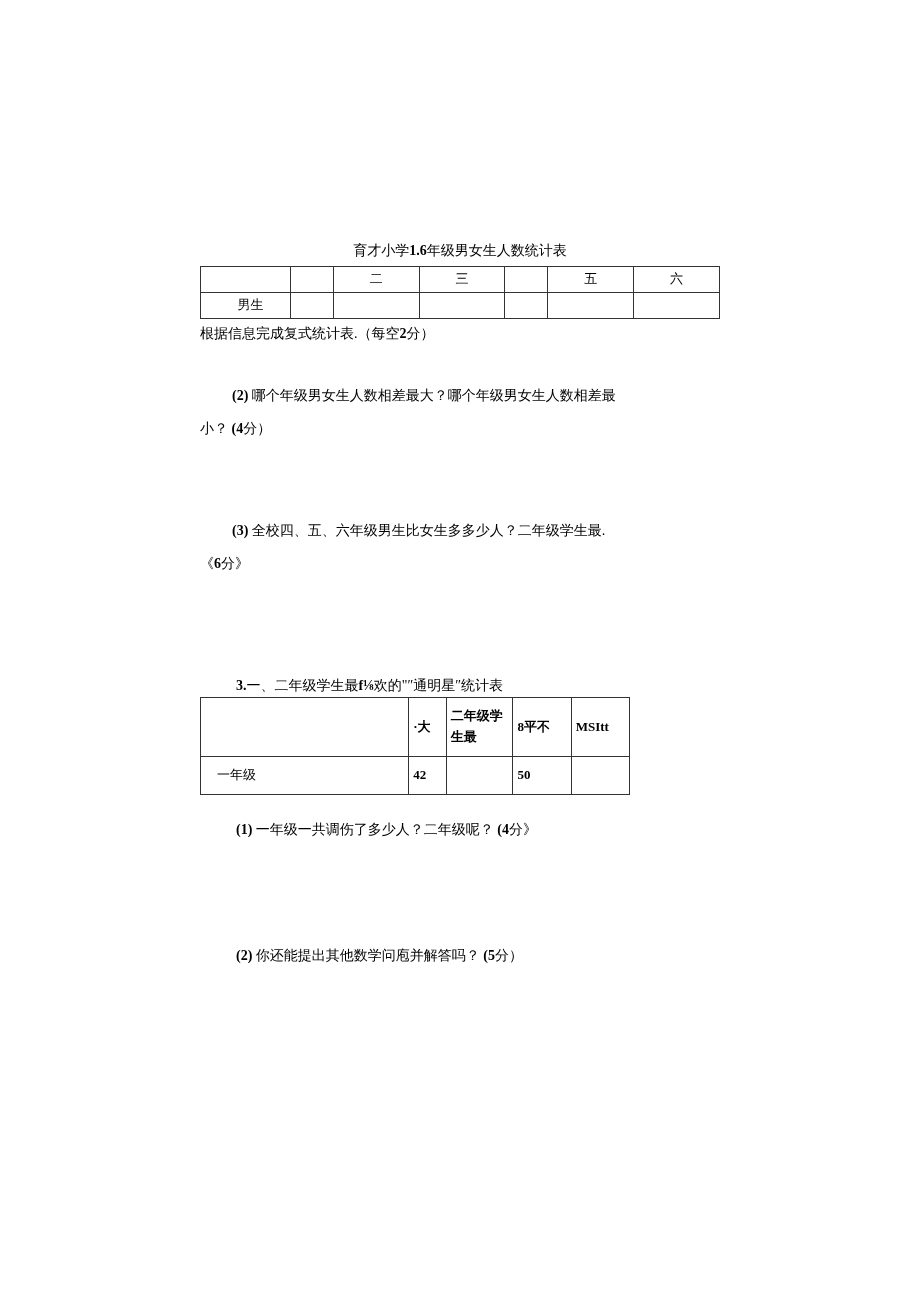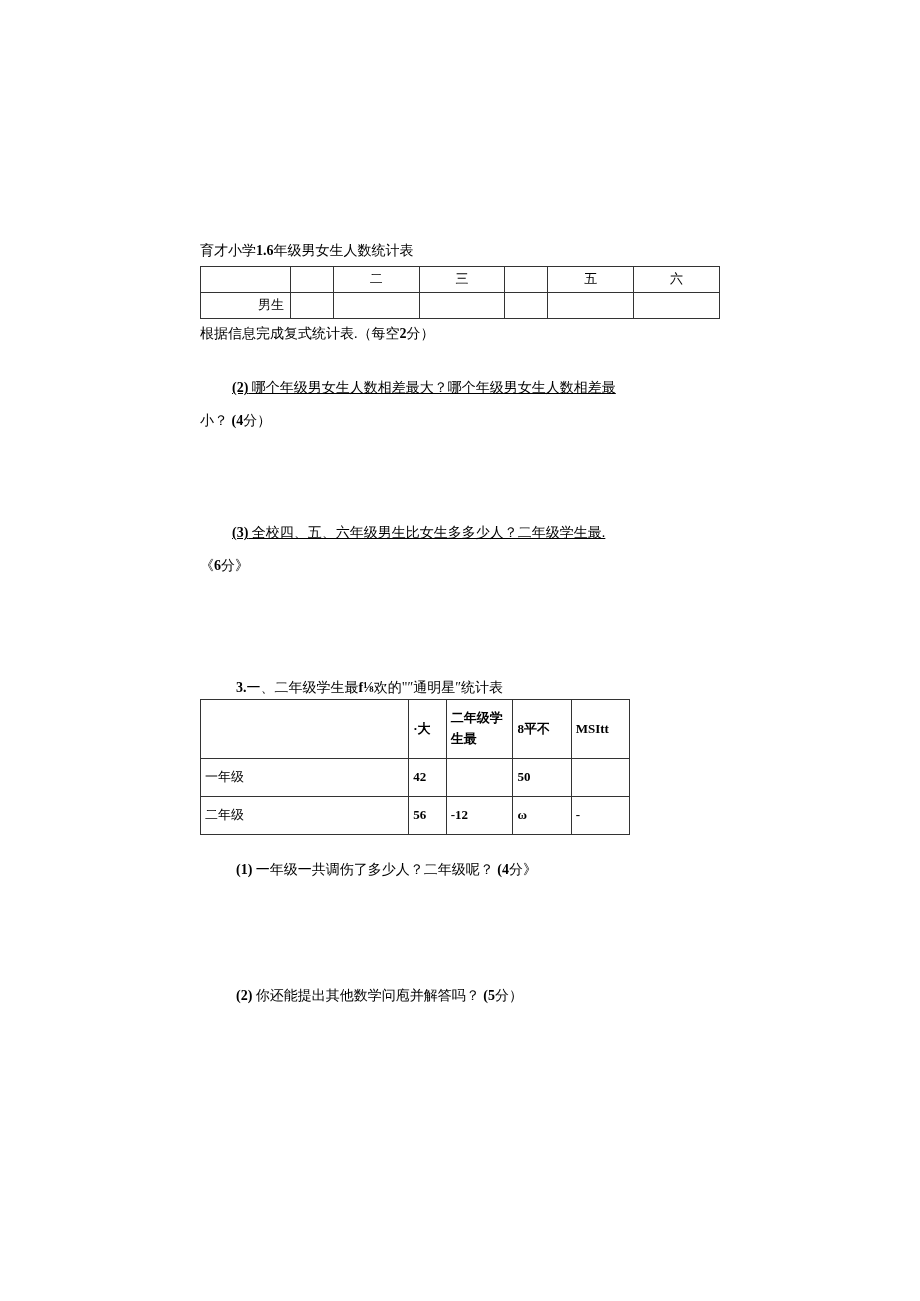--- a/index.html
+++ b/index.html
@@ -11,20 +11,21 @@
       font-family: "SimSun", "宋体", serif;
       font-size: 14px;
       color: #000;
       background: #fff;
       width: 920px;
       padding: 240px 200px 100px 200px;
       line-height: 1.6;
     }
     .title-line {
       margin-bottom: 4px;
+      text-align: center;
     }
     .bold {
       font-weight: bold;
     }
     table {
       border-collapse: collapse;
       width: 100%;
       margin-bottom: 4px;
     }
     th, td {
@@ -32,33 +33,32 @@
       padding: 2px 6px;
       text-align: left;
       font-weight: normal;
       font-size: 13px;
     }
     .table1 th, .table1 td {
       text-align: center;
       height: 22px;
     }
     .table1 td.first-col {
-      text-align: right;
+      text-align: center;
       padding-left: 16px;
       margin-left: 32px;
     }
     .instruction {
-      margin-bottom: 32px;
+      margin-bottom: 40px;
     }
     .question {
-      margin-top: 10px;
+      margin-top: 0;
       margin-bottom: 10px;
       padding-left: 36px;
       text-indent: -4px;
-      text-decoration: underline;
     }
     .question-cont {
       padding-left: 0;
     }
     .gap-med {
       height: 80px;
     }
     .gap-large {
       height: 100px;
     }
@@ -76,21 +76,21 @@
       font-size: 13px;
       vertical-align: middle;
     }
     .table2 .hdr {
       font-weight: bold;
     }
     .table2 .num {
       font-weight: bold;
     }
     .table2 .row-label {
-      padding-left: 4px;
+      padding-left: 16px;
     }
     .q-block {
       padding-left: 36px;
       margin-top: 24px;
     }
   </style>
 </head>
 <body>
 
 <div class="title-line">
@@ -155,27 +155,20 @@
     <td class="hdr" style="width:56px">8平不</td>
     <td class="hdr" style="width:56px">MSItt</td>
   </tr>
   <tr>
     <td class="row-label">一年级</td>
     <td class="num">42</td>
     <td class="num"></td>
     <td class="num">50</td>
     <td class="num"></td>
   </tr>
-  <tr>
-    <td class="row-label">二年级</td>
-    <td class="num">56</td>
-    <td class="num">-12</td>
-    <td class="num">ω</td>
-    <td class="num">-</td>
-  </tr>
 </tbody>
   </table>
 
 <div class="q-block">
   <span class="bold">(1)</span><span> 一年级一共调伤了多少人？二年级呢？ </span><span class="bold">(4</span><span>分》</span>
 </div>
 
 <div class="gap-med"></div>
 
 <div class="q-block">

